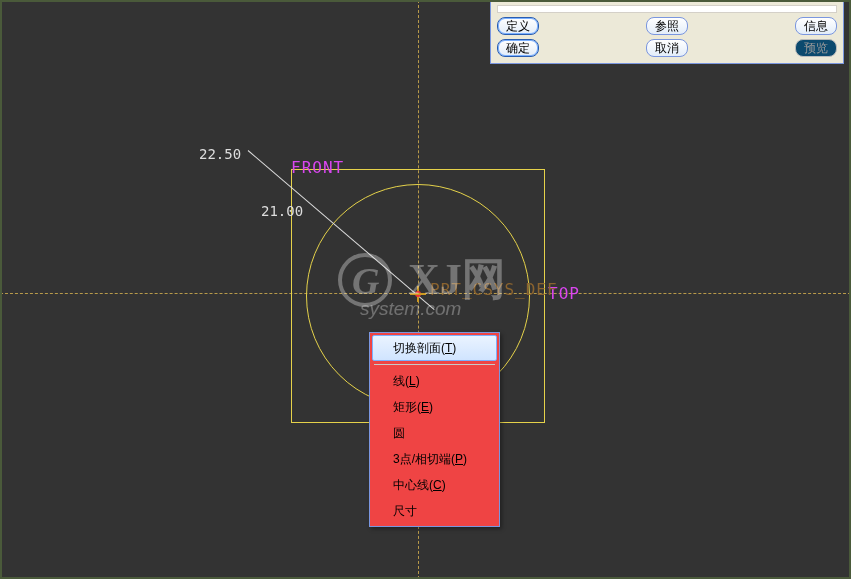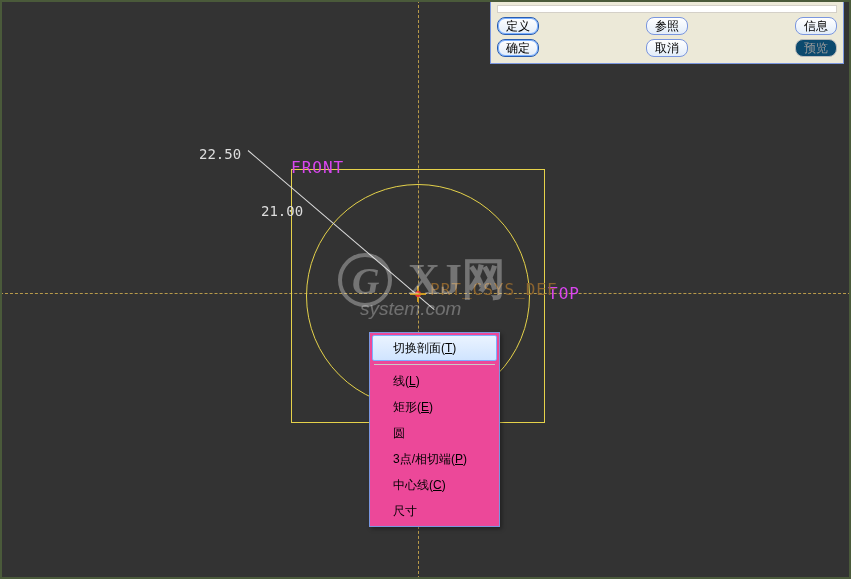--- a/index.html
+++ b/index.html
@@ -145,21 +145,21 @@
     position:absolute; left:360px; top:298px;
     color: rgba(255,255,255,0.3);
     font-size: 19px; font-style: italic;
     pointer-events:none;
   }
   
   .ctx-menu {
     position: absolute;
     left: 369px; top: 332px;
     width: 131px;
-    background: #ec4899;
+    background: #ef4444;
     border: 1px solid #7a96df;
     box-shadow: 2px 2px 4px rgba(0,0,0,0.35);
     padding: 2px;
   }
   .ctx-item {
     padding: 4px 8px 4px 20px;
     border: 1px solid transparent;
     text-align: left;
     color: #000;
     font-size: 12px;

